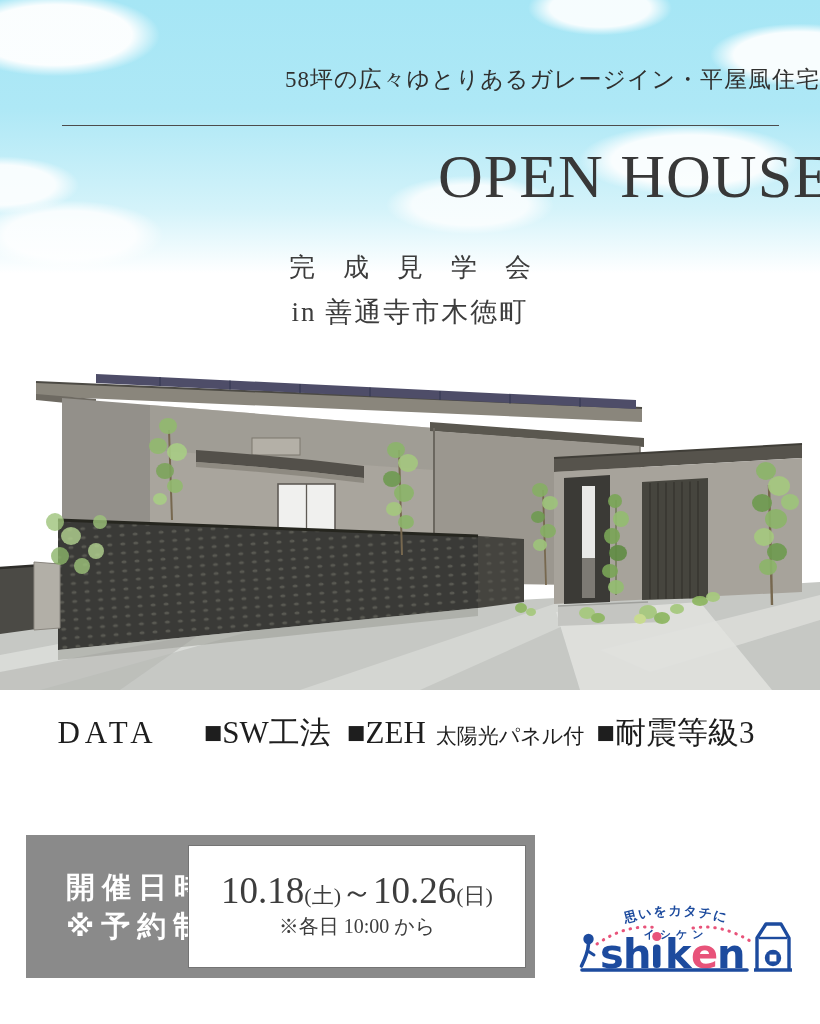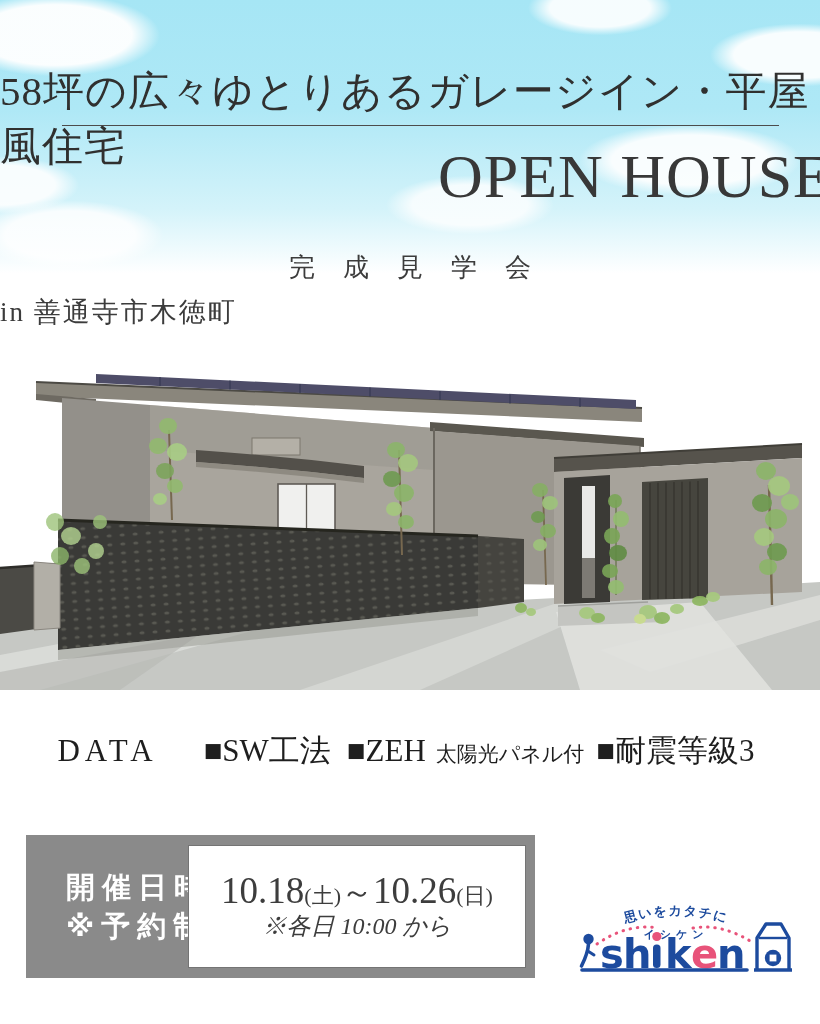--- a/index.html
+++ b/index.html
@@ -18,45 +18,45 @@
       radial-gradient(ellipse 100px 38px at 600px 8px,  rgba(255,255,255,.9) 50%, rgba(255,255,255,0) 72%),
       radial-gradient(ellipse 120px 42px at 800px 55px, rgba(255,255,255,.92) 55%, rgba(255,255,255,0) 75%),
       radial-gradient(ellipse 150px 48px at 690px 160px,rgba(255,255,255,.9) 52%, rgba(255,255,255,0) 74%),
       radial-gradient(ellipse 110px 40px at 0px 185px,  rgba(255,255,255,.88) 50%, rgba(255,255,255,0) 72%),
       radial-gradient(ellipse 120px 42px at 470px 205px,rgba(255,255,255,.8) 48%, rgba(255,255,255,0) 70%),
       radial-gradient(ellipse 130px 48px at 70px 235px, rgba(255,255,255,.85) 50%, rgba(255,255,255,0) 72%),
       linear-gradient(to bottom, #a6e6f5 0%, #aee8f6 30%, #d4f3fa 58%, #ffffff 76%, #ffffff 100%);
   }
   .headline {
     position:absolute; top:64px; left:0; width:100%;
-    text-align:left; font-size:41px; letter-spacing:1px; color:#30302f;
+    text-align:right; font-size:23px; letter-spacing:1px; color:#30302f;
   }
   .headline-rule {
     position:absolute; top:125px; left:62px; width:717px; height:0;
     border:none; border-top:1.6px solid #4c4c4c;
   }
   .open-house {
     position:absolute; top:142px; left:0; width:100%;
     text-align:right; font-size:62px; font-weight:normal; line-height:1.1;
     color:#383838; letter-spacing:1px; white-space:nowrap;margin-left:12px;
   }
   .subtitle {
     position:absolute; top:250px; left:0; width:100%;
     text-align:center; font-size:26px; color:#3c3c3c;
     letter-spacing:28px; padding-left:28px;
   }
   .location {
     position:absolute; top:294px; left:0; width:100%;
-    text-align:left; font-size:27px; color:#3c3c3c; letter-spacing:2px;
+    text-align:center; font-size:27px; color:#3c3c3c; letter-spacing:2px;
   }
   
   .rendering { position:absolute; top:350px; left:0; width:820px; height:340px; }
   
   .specs {
-    position:absolute; top:728px; left:0; width:100%;
+    position:absolute; top:710px; left:0; width:100%;
     text-align:center; font-size:31px; color:#1e1e1e; line-height:46px;
   }
   .specs .data-label { letter-spacing:5px; margin-right:38px; }
   .specs .item { margin:0 8px; white-space:nowrap; }
   .specs .note { font-size:21px; margin-left:2px; margin-right:4px; }
   
   .schedule-box {
     position:absolute; left:26px; top:835px; width:509px; height:143px;
     background:#8a8a8a;
   }
@@ -70,21 +70,21 @@
   }
   .schedule-inner {
     position:absolute; left:162px; top:10px; width:338px; height:123px;
     background:#ffffff; border:1px solid #747474;
     display:flex; flex-direction:column; align-items:center; justify-content:center;
     color:#3d3d3d;
   }
   .date-line { font-size:37px; line-height:1.1; white-space:nowrap; }
   .date-line .day { font-size:22px; }
   .date-line .tilde { font-size:32px; }
-  .sched-note { font-size:24px; line-height:31px;font-style:italic; }
+  .sched-note { font-size:20px; line-height:31px; }
   
   .logo { position:absolute; left:575px; top:878px; width:240px; height:132px; }
 </style>
 </head>
 <body>
 
 <div class="page">
 
   <header class="sky">
     <div class="headline">58坪の広々ゆとりあるガレージイン・平屋風住宅</div>

